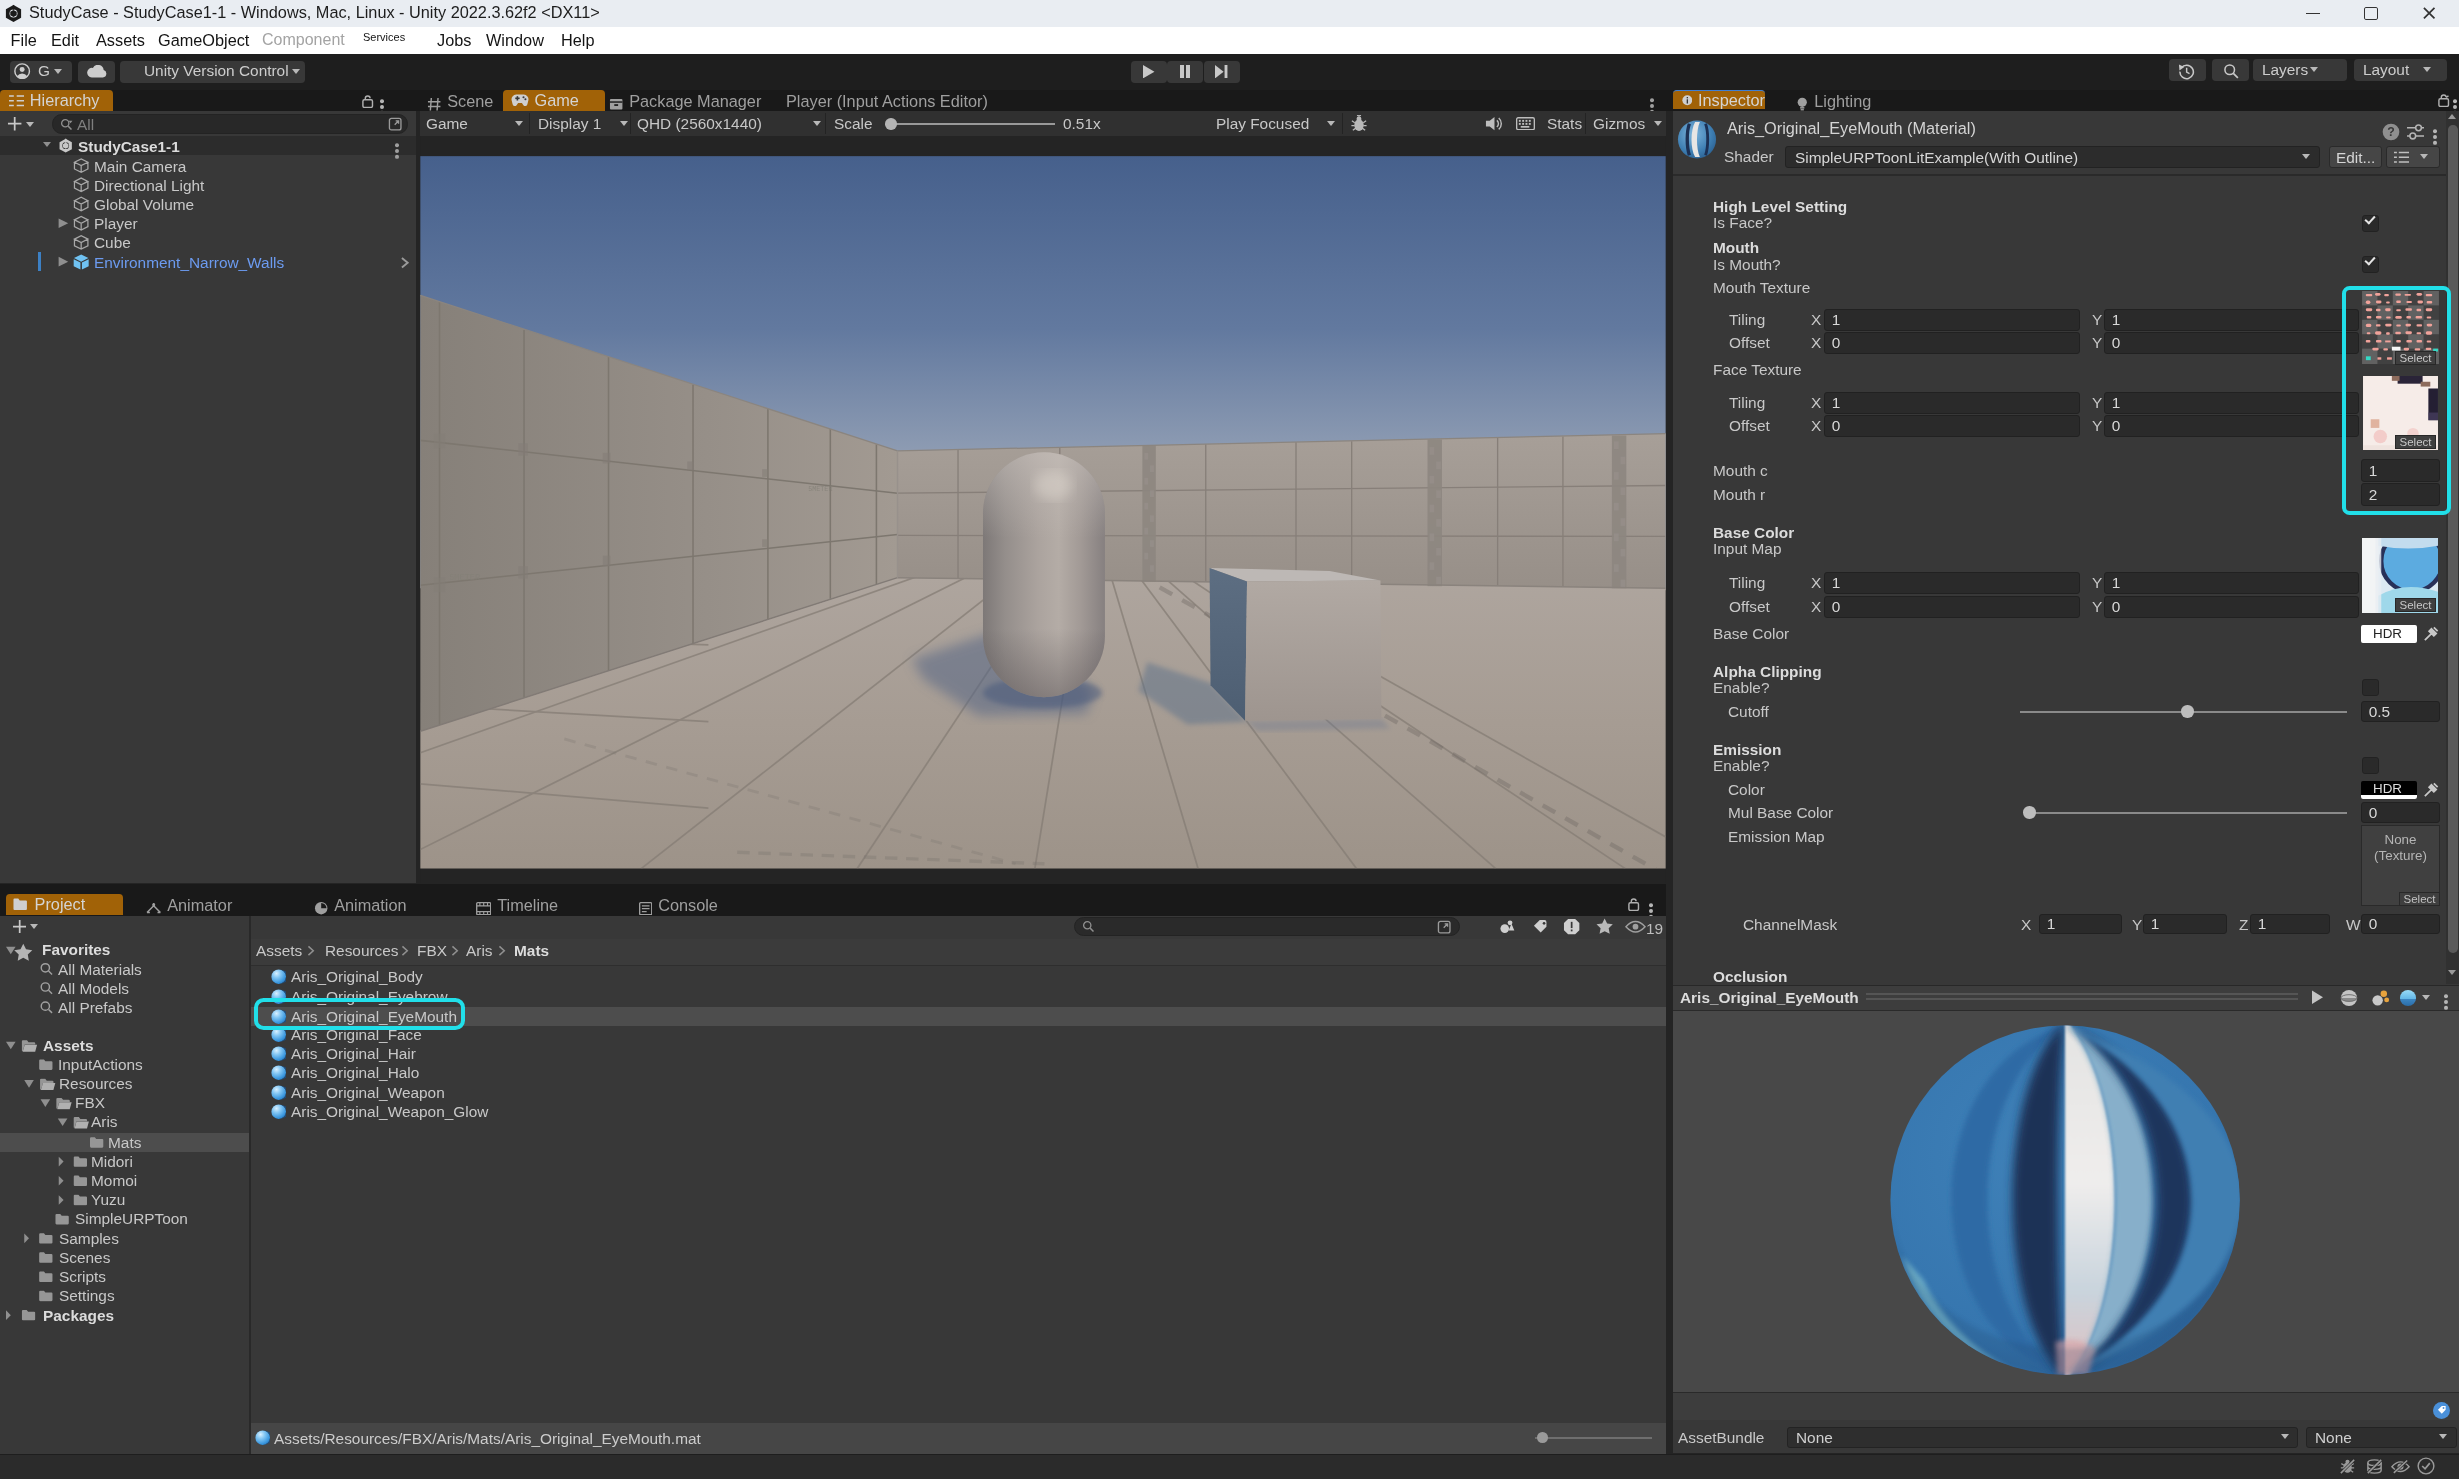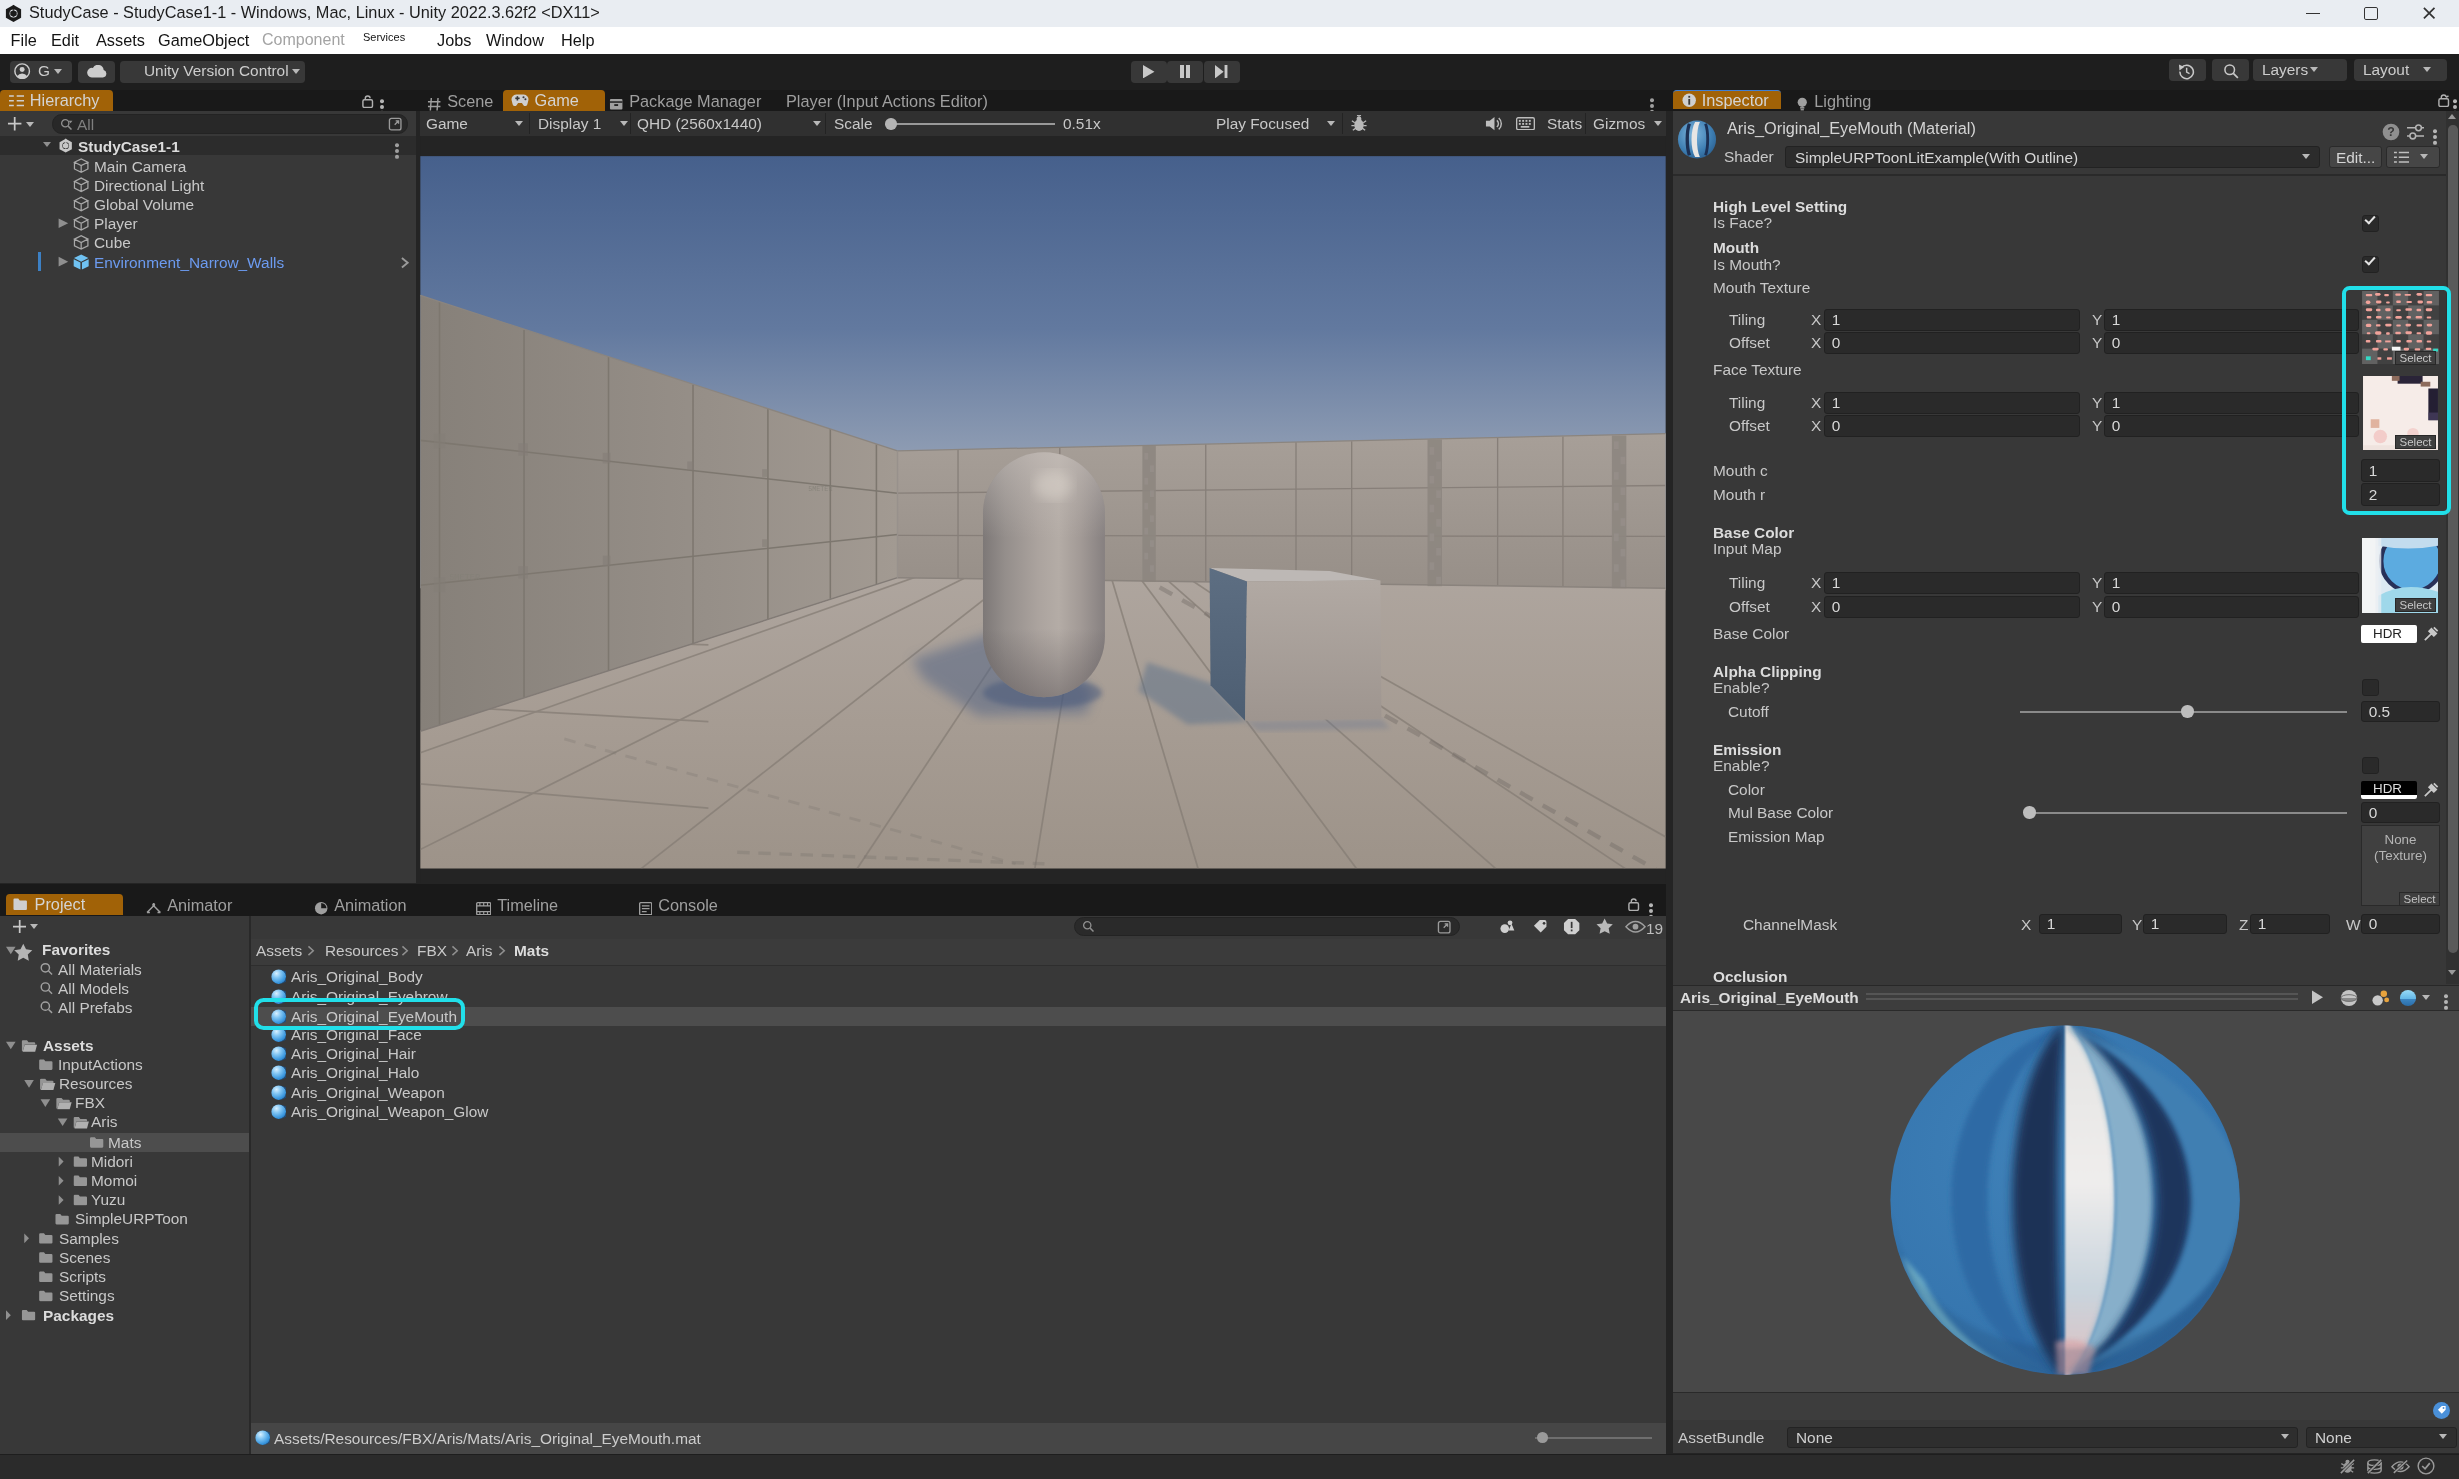--- a/index.html
+++ b/index.html
@@ -579,21 +579,21 @@
 <div class="a t" style="left:291px;top:1103px">Aris_Original_Weapon_Glow</div>
 <div class="a" style="left:254px;top:998px;width:211px;height:32px;border:4.8px solid #21dfe9;border-radius:9.6px;box-sizing:border-box"></div>
 <div class="a" style="left:251px;top:1423px;width:1415px;height:31px;background:#464646"></div>
 <svg class="a" style="left:255px;top:1430px" width="15.4" height="15.4" viewBox="0 0 16 16">
       <use href="#mb"></use>
     </svg>
 <div class="a" style="left:274px;top:1430px;color:#cccccc;font-size:15.4px">Assets/Resources/FBX/Aris/Mats/Aris_Original_EyeMouth.mat</div>
 <div class="a" style="left:1535px;top:1437px;width:117px;height:1.9px;background:#6e6e6e"></div>
 <div class="a" style="left:1537px;top:1432px;width:10.6px;height:10.6px;border-radius:50%;background:#9a9a9a"></div>
 <div class="a" style="left:1673px;top:111px;width:787px;height:1342px;background:#383838"></div>
-<div class="tab" style="left:1673px;width:108px;padding-left:8.6px;box-sizing:border-box;border-top:1.9px solid #3f7fd4;height:19px"><svg style="margin-right:5.8px" width="14.4" height="14.4" viewBox="0 0 15 15">
+<div class="tab" style="left:1673px;width:92px;padding-left:8.6px;box-sizing:border-box;border-top:1.9px solid #3f7fd4;height:19px"><svg style="margin-right:5.8px" width="14.4" height="14.4" viewBox="0 0 15 15">
         <circle cx="7.5" cy="7.5" r="7" fill="#cfcfcf"></circle>
         <rect x="6.6" y="3" width="1.9" height="1.9" fill="#383838"></rect>
         <rect x="6.6" y="6.2" width="1.9" height="6" fill="#383838"></rect>
       </svg>Inspector</div>
 <div class="itab" style="left:1796px"><svg style="margin-right:5.8px" width="12.5" height="14.4" viewBox="0 0 13 15">
         <circle cx="6.5" cy="5.5" r="4.8" fill="#9f9f9f"></circle>
         <rect x="4.3" y="10.5" width="4.4" height="1.6" fill="#9f9f9f"></rect>
         <rect x="4.8" y="12.6" width="3.4" height="1.4" fill="#9f9f9f"></rect>
       </svg>Lighting</div>
 <svg class="a" style="left:2437px;top:93px" width="13.4" height="14.4" viewBox="0 0 14 15">

